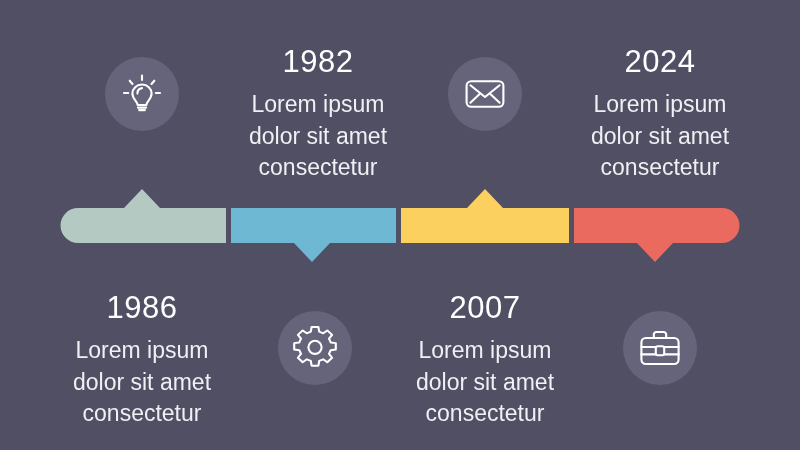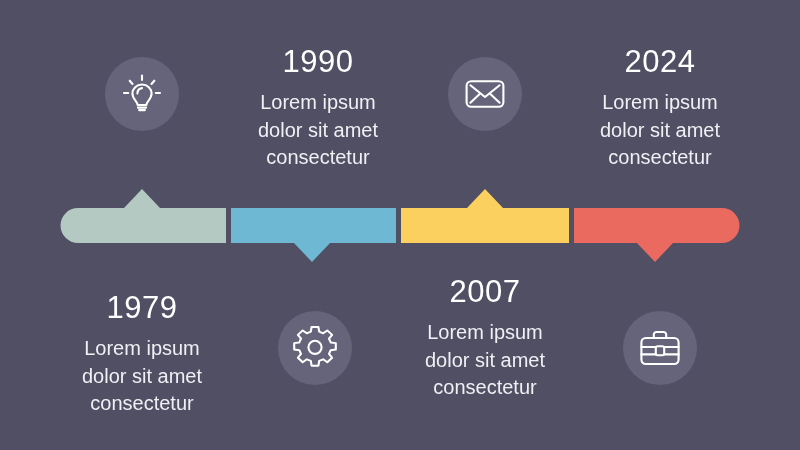--- a/index.html
+++ b/index.html
@@ -64,21 +64,21 @@
   .year {
     font-size: 31px;
     font-weight: 400;
     letter-spacing: 0.5px;
     line-height: 1;
     color: #ffffff;
     margin: 0 0 12px 0;
     white-space: nowrap;
   }
   .desc {
-    font-size: 20px;
+    font-size: 23px;
     font-weight: 400;
     line-height: 1.38;
     color: #f0eff3;
     margin: 0;
   }
   .desc span { display: block; }
 </style>
 </head>
 <body>
 
@@ -141,21 +141,21 @@
 
       <path class="glyph" d="M 22 3.6 L 22 8.0"></path>
       <path class="glyph" d="M 9.7 8.7 L 12.5 12.0"></path>
       <path class="glyph" d="M 34.3 8.7 L 31.5 12.0"></path>
       <path class="glyph" d="M 4.0 21.0 L 8.2 21.0"></path>
       <path class="glyph" d="M 35.8 21.0 L 40.0 21.0"></path>
     </svg>
   </div>
 
   <div class="text-node" style="left:218px; top:46px; width:200px;">
-    <div class="year">1990</div>
+    <div class="year">1982</div>
     <div class="desc">
       <span>Lorem ipsum</span>
       <span>dolor sit amet</span>
       <span>consectetur</span>
     </div>
   </div>
 
   <div class="icon-node" style="left:448px; top:57px;">
     <svg width="44" height="36" viewBox="0 0 44 36">
       <rect class="glyph" x="3.6" y="5.2" width="36.8" height="25.6" rx="4.6" ry="4.6"></rect>
@@ -168,21 +168,21 @@
   <div class="text-node" style="left:560px; top:46px; width:200px;">
     <div class="year">2024</div>
     <div class="desc">
       <span>Lorem ipsum</span>
       <span>dolor sit amet</span>
       <span>consectetur</span>
     </div>
   </div>
 
   <div class="text-node" style="left:42px; top:292px; width:200px;">
-    <div class="year">1979</div>
+    <div class="year">1986</div>
     <div class="desc">
       <span>Lorem ipsum</span>
       <span>dolor sit amet</span>
       <span>consectetur</span>
     </div>
   </div>
 
   <div class="icon-node" style="left:278px; top:311px;">
     <svg width="42" height="42" viewBox="0 0 42 42">
 
@@ -200,21 +200,21 @@
                              L 3.9 36.3 L 7.0 32.2
                              L 5.3 28.2 L 0.2 27.4
                              L 0.2 20.6 L 5.3 19.8
                              L 7.0 15.8 L 3.9 11.7
                              L 8.7 6.9 L 12.8 10.0
                              L 16.8 8.3 Z" transform="translate(0,-3) scale(1,0.93)"></path>
       <circle class="glyph" cx="21" cy="20.3" r="6.6"></circle>
     </svg>
   </div>
 
-  <div class="text-node" style="left:385px; top:276px; width:200px;">
+  <div class="text-node" style="left:385px; top:292px; width:200px;">
     <div class="year">2007</div>
     <div class="desc">
       <span>Lorem ipsum</span>
       <span>dolor sit amet</span>
       <span>consectetur</span>
     </div>
   </div>
 
   <div class="icon-node" style="left:623px; top:311px;">
     <svg width="44" height="40" viewBox="0 0 44 40">

